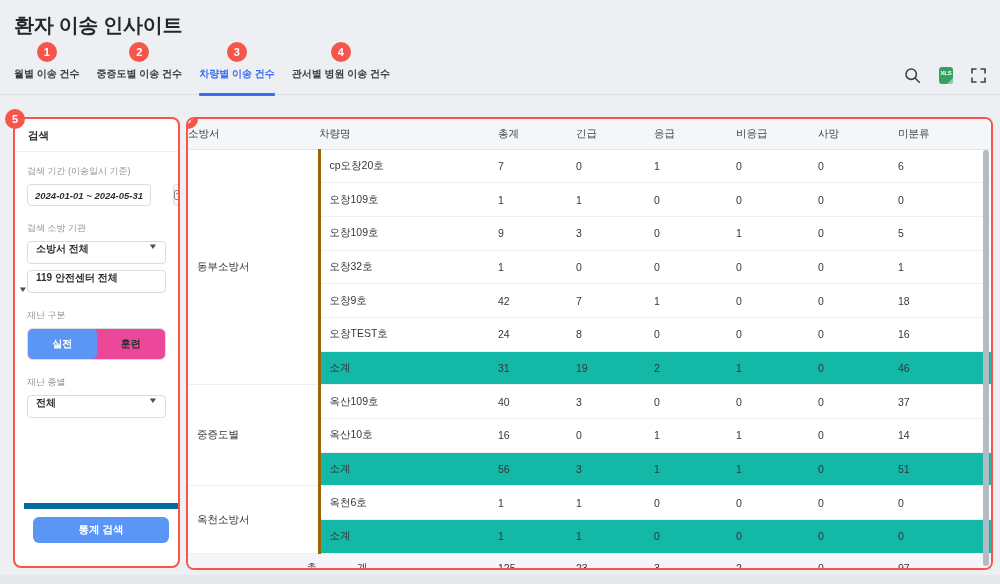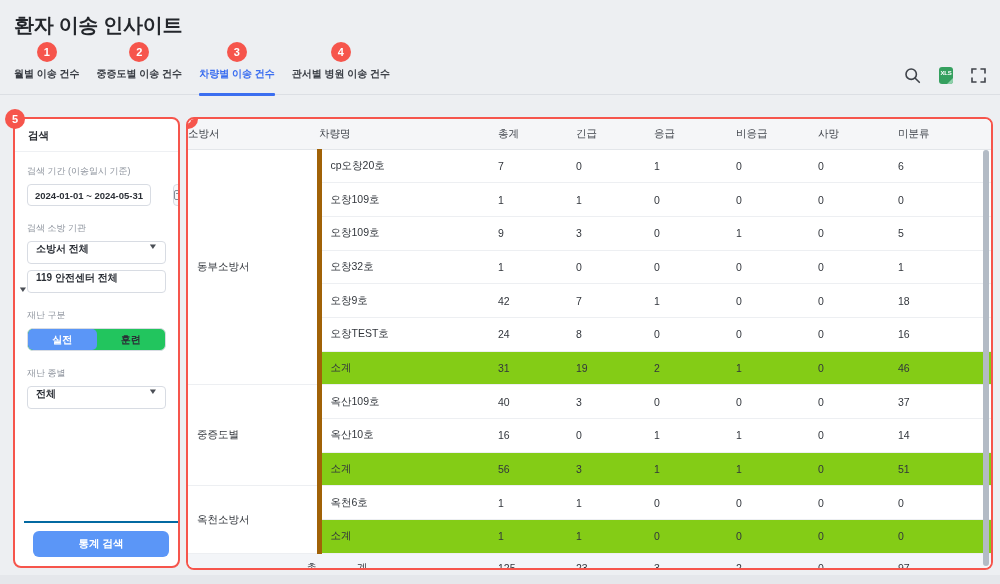--- a/index.html
+++ b/index.html
@@ -27,45 +27,45 @@
   
   .anno-card { position:absolute; background:#fff; border:2px solid #f6554c; border-radius:8px; }
   .anno-badge { position:absolute; left:-10px; top:-10px; z-index:5; }
 
   
   .sidebar { left:13px; top:117px; width:167px; height:451px; display:flex; flex-direction:column; }
   .sidebar-header { padding:10px 13px 8px; font-size:10.5px; font-weight:bold; color:#2c2f35; border-bottom:1px solid #eef0f3; }
   .sidebar-body { flex:1; padding:13px 12px 0; overflow:hidden; }
   .field-label { font-size:9px; color:#8d939d; margin-bottom:6px; }
   .field-group { margin-bottom:16px; }
-  .date-row { display:flex; gap:22px; }
+  .date-row { display:flex; gap:22px;font-style:italic; }
   .date-input { flex:1; height:22px; border:1px solid #d8dce3; border-radius:4px; background:#fff; display:flex; align-items:center; padding:0 7px; font-size:9.5px; font-weight:bold; color:#2b2f36; white-space:nowrap; cursor:text; }
   .cal-btn { width:22px; height:22px; border:1px solid #d8dce3; border-radius:4px; background:#f7f8fa; display:flex; align-items:center; justify-content:center; cursor:pointer; }
   .cal-glyph { width:10px; height:10px; border:1px solid #868c96; border-radius:2px; position:relative; }
   .cal-glyph::after { content:""; position:absolute; left:1px; right:1px; top:2px; height:1px; background:#868c96; }
   .select { height:23px; border:1px solid #d8dce3; border-radius:4px; background:#fff; display:flex; justify-content:space-between; padding:0 8px; font-size:10px; font-weight:bold; color:#2b2f36; cursor:pointer; }
   .select + .select { margin-top:6px;flex-direction:column; }
   .caret { font-size:8px; color:#4a4e55; transform:scaleX(1.3); }
-  .toggle { display:flex; height:23px; border:1px solid #d8dce3; border-radius:6px; background:#22c55e; overflow:hidden;justify-content:flex-end; }
+  .toggle { display:flex; height:32px; border:1px solid #d8dce3; border-radius:6px; background:#ec4899; overflow:hidden;justify-content:flex-end; }
   .toggle-opt { flex:1; display:flex; align-items:center; justify-content:center; font-size:10px; font-weight:bold; color:#2b2f36; cursor:pointer; }
   .toggle-opt.on { background:#5b96f7; color:#fff; border-radius:5px; }
-  .sidebar-footer { border-top:2px solid #0369a1; padding:8px 9px 9px;margin-left:9px; }
+  .sidebar-footer { border-top:6px solid #0369a1; padding:8px 9px 23px;margin-left:9px; }
   .search-btn { width:100%; height:26px; background:#5b96f7; border:none; border-radius:6px; color:#fff; font-size:10.5px; font-weight:bold; cursor:pointer; font-family:inherit; }
 
   
   .table-wrap { left:186px; top:117px; width:807px; height:453px; overflow:hidden; }
   table.stat { width:100%; border-collapse:collapse; table-layout:fixed; font-size:10.5px; color:#32363c; }
   col.c-station { width:131px; } col.c-vehicle { width:167px; }
   col.c-n1 { width:78px; } col.c-n2 { width:78px; } col.c-n3 { width:82px; }
   col.c-n4 { width:82px; } col.c-n5 { width:80px; } col.c-n6 { width:auto; }
   .stat thead th { height:30px; background:#f5f6f8; font-weight:normal; color:#3f434a; text-align:left; border-bottom:1px solid #e3e6ea; }
   .stat thead th.num, .stat td.num { padding-left:12px; }
   .stat td { height:33.7px; border-bottom:1px solid #edeff2; padding-left:9px; background:#fff; }
-  .stat td.station { border-right:5px solid #a16207; vertical-align:middle; }
-  .stat tr.subtotal td:not(.station) { background:#84cc16; }
+  .stat td.station { border-right:3px solid #a16207; vertical-align:middle; }
+  .stat tr.subtotal td:not(.station) { background:#14b8a6; }
   .stat tr.total-row td { background:#f3f5f8; border-top:1px solid #cdd2d9; height:30px; }
   .stat td.total-label { text-align:center; padding:0; }
   .stat td.total-label span { display:inline-block; }
   .stat td.total-label .sp { width:40px; }
   .vscroll { position:absolute; top:31px; bottom:2px; right:2px; width:6px; border-radius:3px; background:#f1f3f5; }
   .vscroll .thumb { position:absolute; top:0; bottom:0; width:6px; border-radius:3px; background:#b3bbc5; }
 
   svg .ln { stroke:#3f434a; stroke-width:1.6; fill:none; stroke-linecap:round; }
 </style>
 </head>

